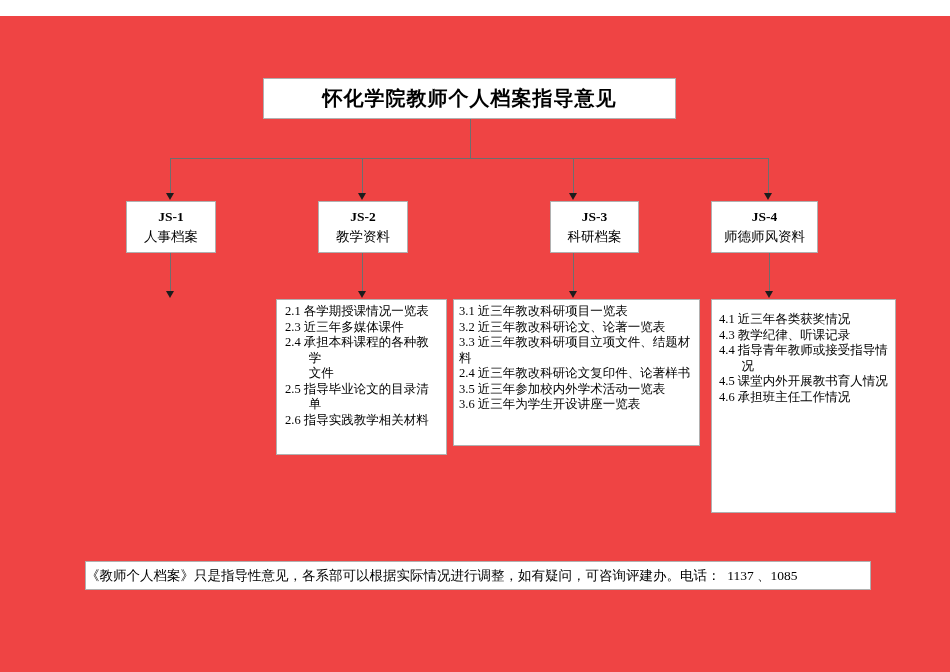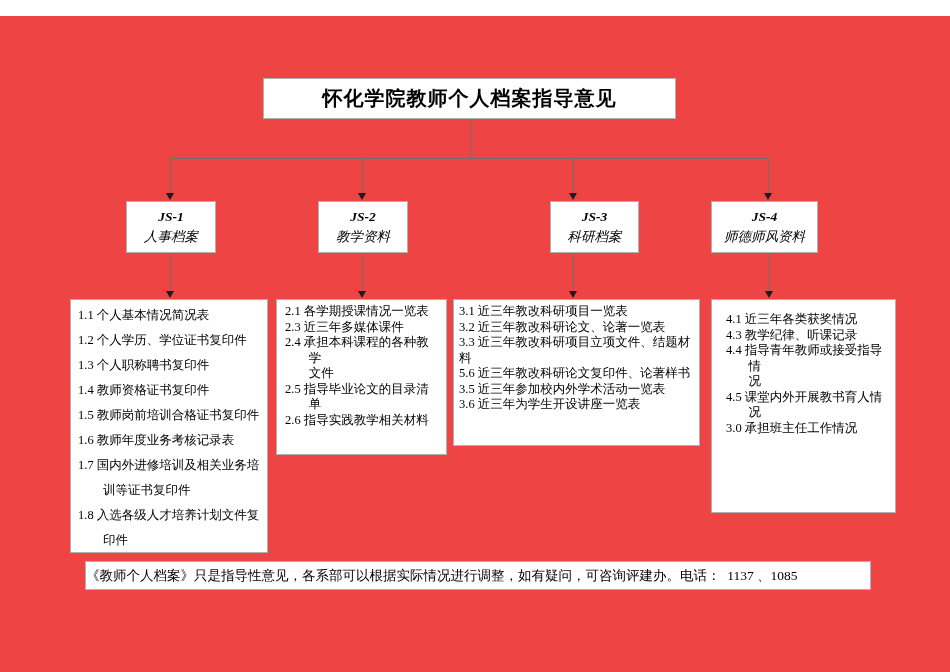--- a/index.html
+++ b/index.html
@@ -26,36 +26,36 @@
   .title-box {
     left: 263px; top: 62px; width: 413px; height: 41px;
     display: flex; align-items: center; justify-content: center;
     font-family: "Liberation Sans", sans-serif;
     font-size: 20px; font-weight: 600; letter-spacing: 1px;
   }
   .cat {
     top: 185px; height: 52px;
     display: flex; flex-direction: column;
     align-items: center; justify-content: center;
-    line-height: 20px; font-size: 13.5px; font-style: italic;
+    line-height: 20px; font-size: 13.5px;
   }
   .cat .code { font-weight: bold; }
   .c1 { left: 126px; width: 90px; }
   .c2 { left: 318px; width: 90px; }
   .c3 { left: 550px; width: 89px; }
   .c4 { left: 711px; width: 107px; }
 
   .detail {
     top: 283px;
     font-size: 12.5px;
   }
   .d1 { left: 70px;  width: 198px; height: 254px; padding: 3px 4px 0 7px;  line-height: 25px; }
   .d2 { left: 276px; width: 171px; height: 156px; padding: 4px 6px 0 8px;  line-height: 15.5px; }
   .d3 { left: 453px; width: 247px; height: 147px; padding: 4px 0 0 5px;  line-height: 15.5px; }
-  .d4 { left: 711px; width: 185px; height: 214px; padding: 12px 5px 0 14px; line-height: 15.5px; }
+  .d4 { left: 711px; width: 185px; height: 214px; padding: 12px 5px 0 7px; line-height: 15.5px; }
 
   .item { white-space: pre-line; }
   .d1 .item { padding-left: 2em;   text-indent: -2em; }
   .d2 .item { padding-left: 1.9em; text-indent: -1.9em; }
   .d4 .item { padding-left: 1.8em; text-indent: -1.8em; }
 
   .note-box {
     left: 85px; top: 545px; width: 786px; height: 29px;
     display: flex; align-items: center;
     font-size: 13.5px;
@@ -132,55 +132,43 @@
 
   <div class="vline v-b1"></div>
   <div class="vline v-b2"></div>
   <div class="vline v-b3"></div>
   <div class="vline v-b4"></div>
   <div class="arrow-down a-b1"></div>
   <div class="arrow-down a-b2"></div>
   <div class="arrow-down a-b3"></div>
   <div class="arrow-down a-b4"></div>
 
-  <div class="box detail d1">
-      <div class="item">1.1 个人基本情况简况表</div>
-      <div class="item">1.2 个人学历、学位证书复印件</div>
-      <div class="item">1.3 个人职称聘书复印件</div>
-      <div class="item">1.4 教师资格证书复印件</div>
-      <div class="item">1.5 教师岗前培训合格证书复印件</div>
-      <div class="item">1.6 教师年度业务考核记录表</div>
-      <div class="item">1.7 国内外进修培训及相关业务培
-训等证书复印件</div>
-      <div class="item">1.8 入选各级人才培养计划文件复
-印件</div>
-    </div>
   <div class="box detail d2">
       <div class="item">2.1 各学期授课情况一览表</div>
       <div class="item">2.3 近三年多媒体课件</div>
       <div class="item">2.4 承担本科课程的各种教学
 文件</div>
       <div class="item">2.5 指导毕业论文的目录清单</div>
       <div class="item">2.6 指导实践教学相关材料</div>
     </div>
   <div class="box detail d3">
       <div class="item">3.1 近三年教改科研项目一览表</div>
       <div class="item">3.2 近三年教改科研论文、论著一览表</div>
       <div class="item">3.3 近三年教改科研项目立项文件、结题材
 料</div>
-      <div class="item">5.6 近三年教改科研论文复印件、论著样书</div>
+      <div class="item">2.4 近三年教改科研论文复印件、论著样书</div>
       <div class="item">3.5 近三年参加校内外学术活动一览表</div>
       <div class="item">3.6 近三年为学生开设讲座一览表</div>
     </div>
   <div class="box detail d4">
       <div class="item">4.1 近三年各类获奖情况</div>
       <div class="item">4.3 教学纪律、听课记录</div>
       <div class="item">4.4 指导青年教师或接受指导情
 况</div>
       <div class="item">4.5 课堂内外开展教书育人情况</div>
-      <div class="item">3.0 承担班主任工作情况</div>
+      <div class="item">4.6 承担班主任工作情况</div>
     </div>
 
   <div class="box note-box">
     <span>《教师个人档案》只是指导性意见，各系部可以根据实际情况进行调整，如有疑问，可咨询评建办。电话：  1137 、1085</span>
   </div>
 
 </div>
 
 </body></html>

